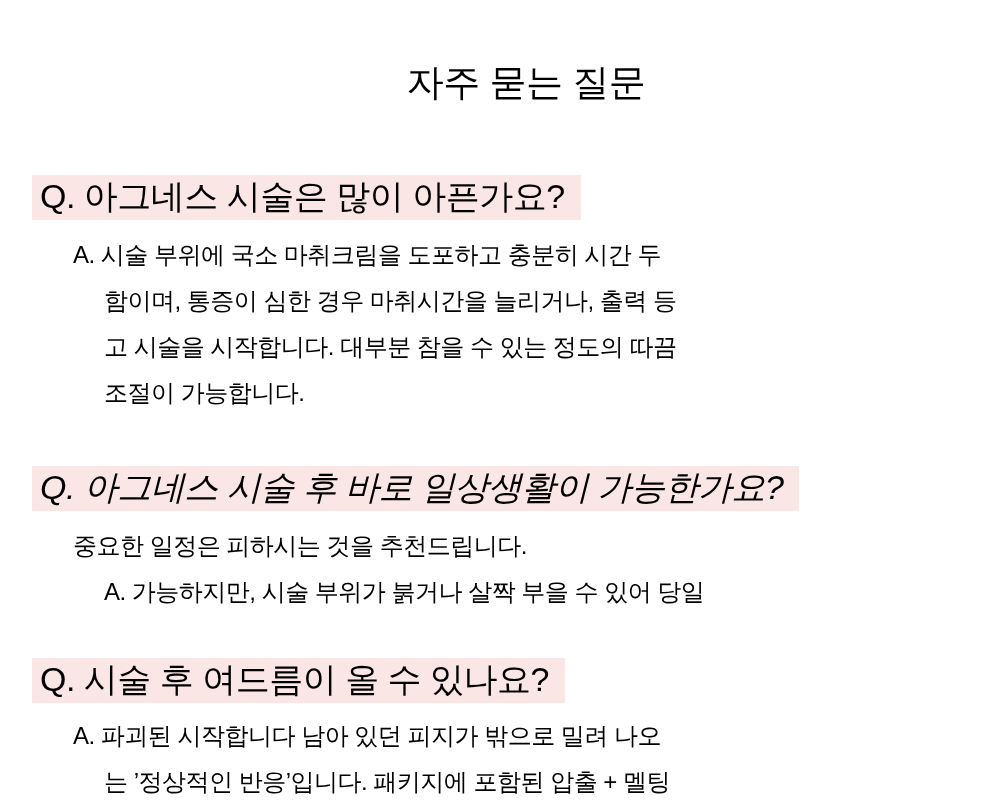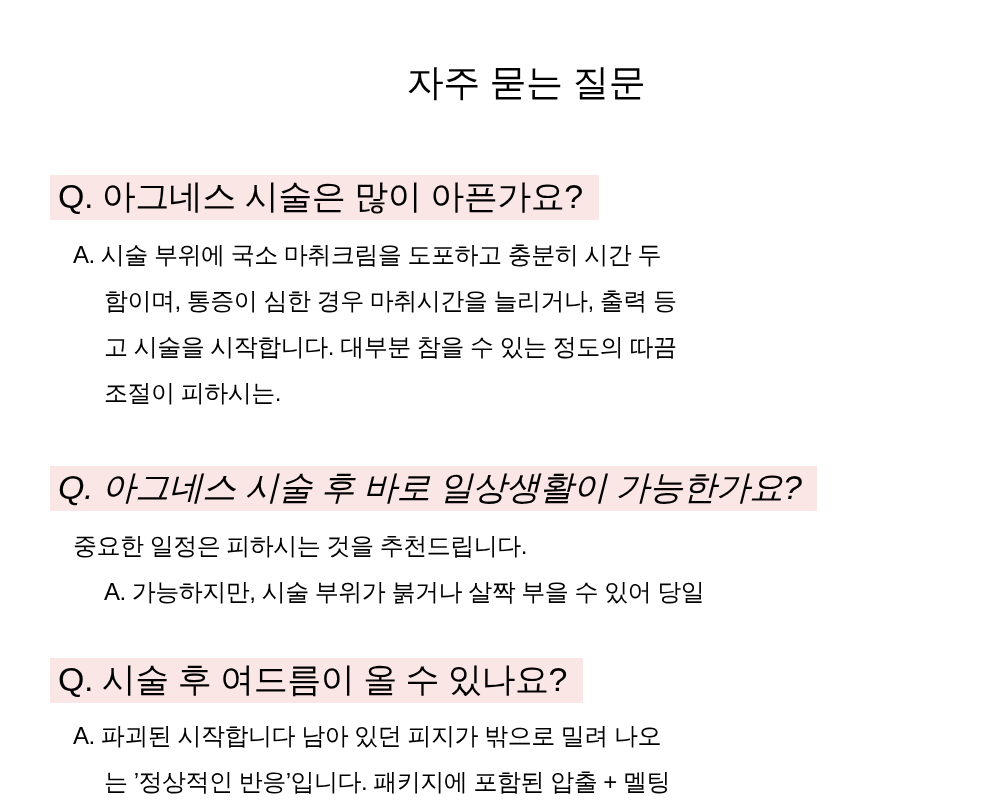--- a/index.html
+++ b/index.html
@@ -28,21 +28,21 @@
     font-size: 37px;
     line-height: 38px;
     font-weight: 500;
     text-align: center;
     transform: translateX(26px);
     letter-spacing: -0.5px;
   }
   .q-row { white-space: nowrap; }
   .question {
     display: inline-block;
-    margin-left: 50px;
+    margin-left: 32px;
     background: var(--highlight);
     font-size: 34px;
     line-height: 35px;
     padding: 4px 16px 6px 8px;
     letter-spacing: -0.5px;
   }
   .answer {
     margin-left: 104px;
     margin-right: 20px;
     font-size: 24px;
@@ -67,21 +67,21 @@
   <h1 class="title">자주 묻는 질문</h1>
 
   <section class="faq-item item1">
     <div class="q-row">
       <span class="question">Q. 아그네스 시술은 많이 아픈가요?</span>
     </div>
     <div class="answer">
       <span class="line">A. 시술 부위에 국소 마취크림을 도포하고 충분히 시간 두</span>
       <span class="line">함이며, 통증이 심한 경우 마취시간을 늘리거나, 출력 등</span>
       <span class="line">고 시술을 시작합니다. 대부분 참을 수 있는 정도의 따끔</span>
-      <span class="line">조절이 피하시는.</span>
+      <span class="line">조절이 가능합니다.</span>
     </div>
   </section>
 
   <section class="faq-item item2">
     <div class="q-row">
       <span class="question">Q. 아그네스 시술 후 바로 일상생활이 가능한가요?</span>
     </div>
     <div class="answer">
       <span class="line">중요한 일정은 피하시는 것을 추천드립니다.</span>
       <span class="line">A. 가능하지만, 시술 부위가 붉거나 살짝 부을 수 있어 당일</span>

